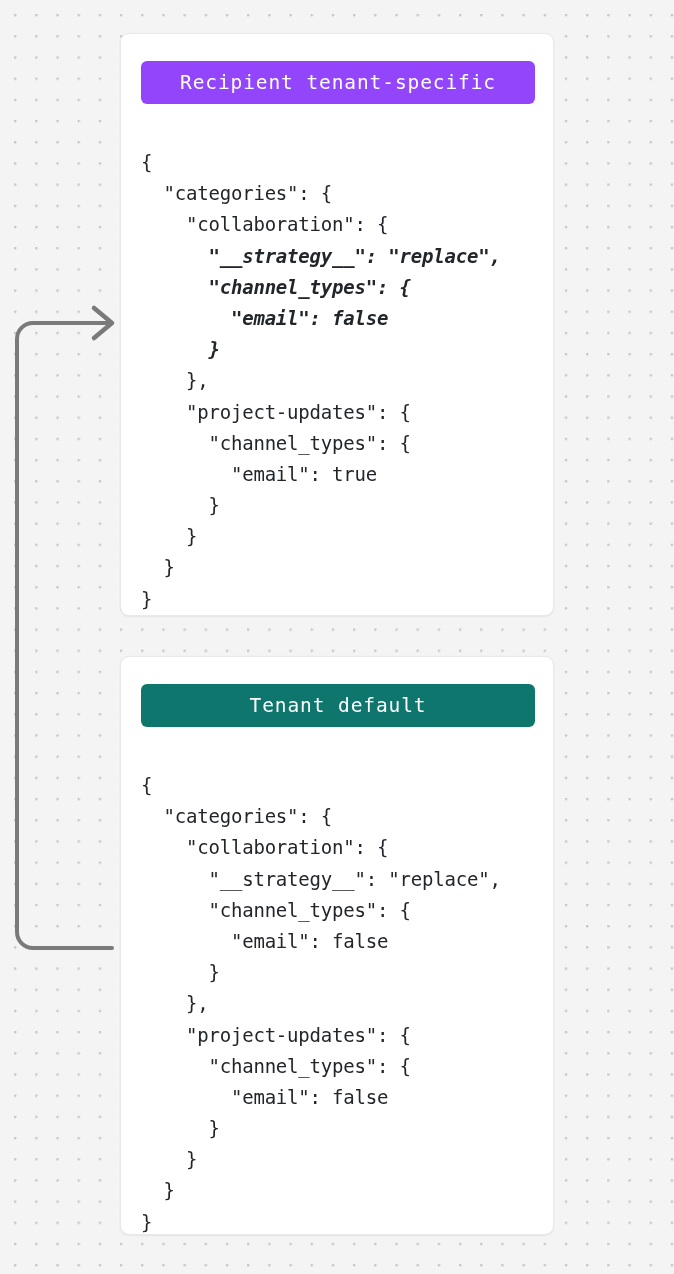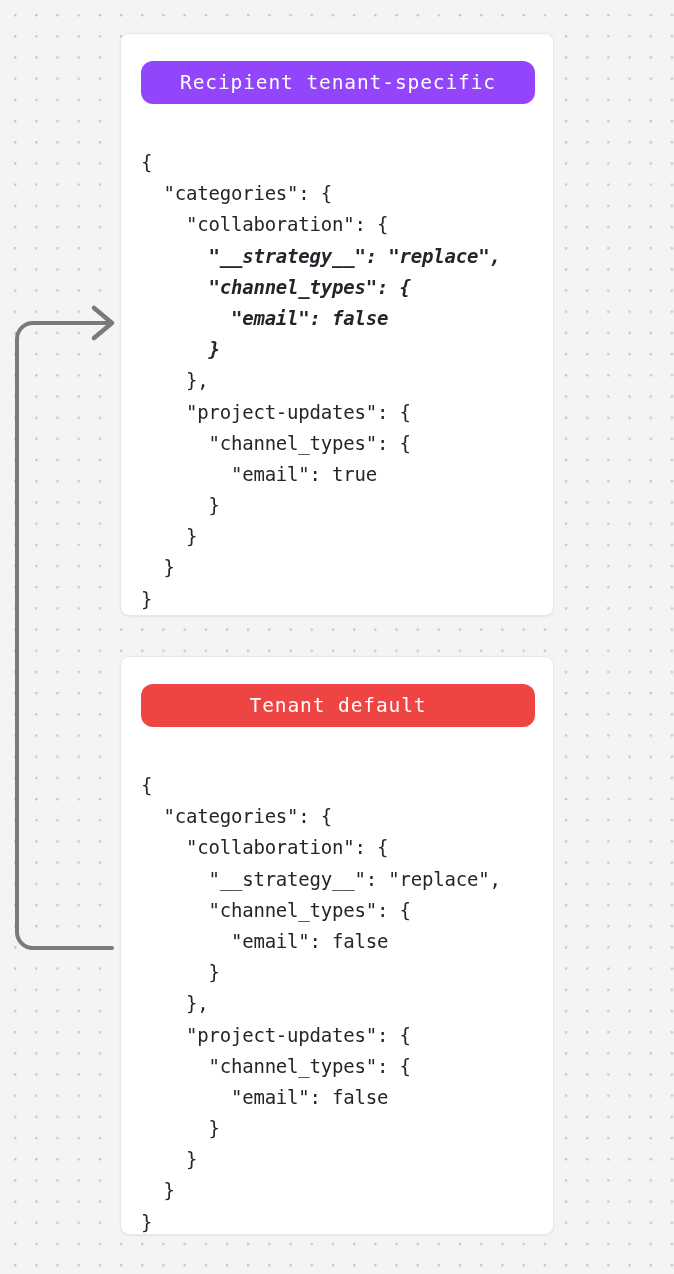--- a/index.html
+++ b/index.html
@@ -58,33 +58,33 @@
     width: 434px;
     height: 579px;
   }
 
   .card-header {
     position: absolute;
     left: 20px;
     top: 27px;
     width: 394px;
     height: 43px;
-    border-radius: 12px;
+    border-radius: 6px;
     display: flex;
     align-items: center;
     justify-content: center;
     color: #ffffff;
     font-family: "DejaVu Sans Mono", "Liberation Mono", monospace;
     font-size: 19.5px;
     letter-spacing: 0.9px;
     font-weight: 400;
     white-space: nowrap;
   }
   .hdr-purple { background-color: #9245fb; }
-  .hdr-blue   { background-color: #ef4444; }
+  .hdr-blue   { background-color: #0f766e; }
 
   .code-block {
     position: absolute;
     left: 20px;
     top: 94px;
     right: 14px;
     color: #22262b;
     font-family: "DejaVu Sans Mono", "Liberation Mono", monospace;
     font-size: 19px;
     line-height: 31.2px;

